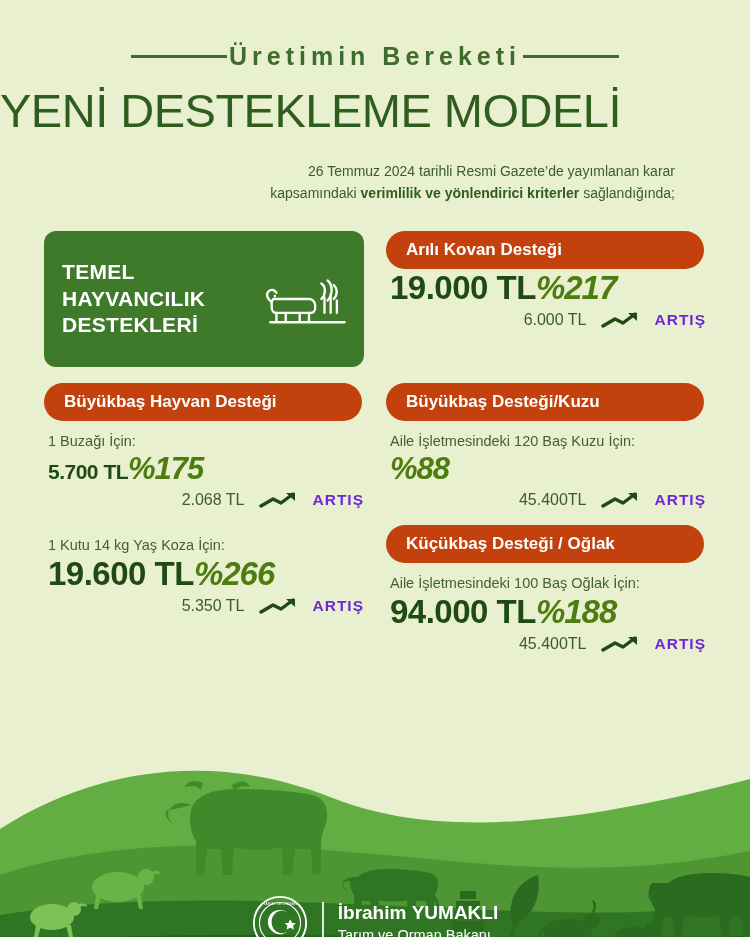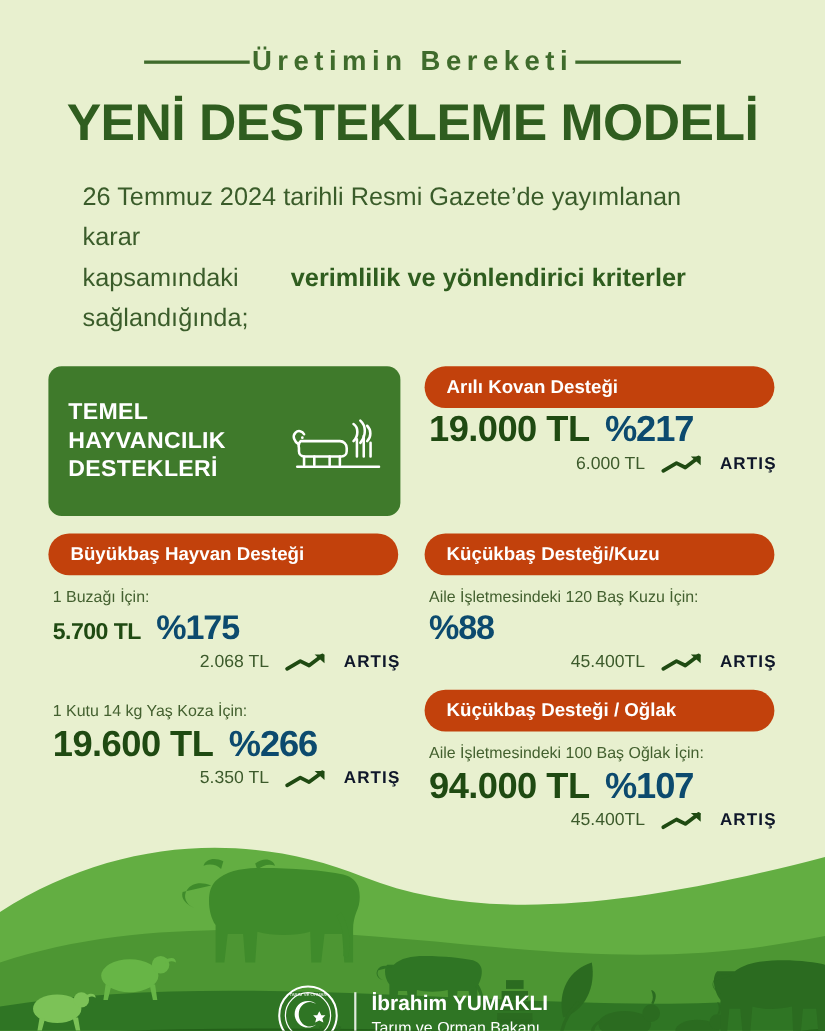--- a/index.html
+++ b/index.html
@@ -16,29 +16,29 @@
   .eyebrow-wrap{
     display:flex;align-items:center;justify-content:center;
     gap:2px;margin-top:42px;
   }
   .eyebrow-line{height:3px;width:96px;background:#3f6b2c;}
   .eyebrow{
     font-size:25px;letter-spacing:5px;font-weight:700;
     color:#3f6b2c;white-space:nowrap;
   }
   .headline{
-    text-align:center;margin-top:12px;
-    font-size:47px;font-weight:700;letter-spacing:-0.5px;
+    margin-top:12px;
+    font-size:47px;font-weight:400;letter-spacing:-0.5px;
     color:#2f5d1f;
   }
   .intro{
-    text-align:left;margin:22px auto 0;width:600px;
-    font-size:23px;line-height:1.6;color:#3a5c2a;
-  }
-  .intro b{font-weight:800;color:#2f5d1f;margin-left:41px;}
+    text-align:right;margin:22px auto 0;width:600px;
+    font-size:14px;line-height:1.6;color:#3a5c2a;
+  }
+  .intro b{font-weight:800;color:#2f5d1f;}
 
   
   .grid{
     position:relative;margin-top:26px;
     display:grid;grid-template-columns:320px 320px;
     column-gap:22px;row-gap:16px;justify-content:center;
   }
   .card{position:relative;}
 
   .pill{
@@ -58,34 +58,34 @@
   .feature .ftext{
     color:#fff;font-size:21px;font-weight:800;line-height:1.25;
     letter-spacing:.3px;
   }
   .cow-icon{width:88px;height:62px;flex:0 0 auto;}
 
   .sub{
     font-size:14.5px;color:#43602f;margin:12px 0 2px 4px;
   }
   .row{
-    display:flex;align-items:baseline;gap:14px;margin-left:4px;
+    display:flex;align-items:baseline;margin-left:4px;
   }
   .amount{
     font-size:21px;font-weight:800;color:#1f4a12;letter-spacing:-.5px;
   }
   .pct{
-    font-size:31px;font-weight:800;color:#0c4a6e;letter-spacing:-1px;
+    font-size:31px;font-weight:800;color:#4d7c0f;letter-spacing:-1px;font-style:italic;
   }
   .row2{
     display:flex;align-items:center;gap:14px;margin:4px 0 0 4px;justify-content:flex-end;
   }
   .old{font-size:16px;color:#3c5a2b;}
   .arrow{width:40px;height:18px;}
-  .artis{font-size:15.5px;font-weight:800;color:#0f172a;letter-spacing:1px;}
+  .artis{font-size:15.5px;font-weight:800;color:#6d28d9;letter-spacing:1px;}
 
   
   .big .amount{font-size:33px;}
   .big .pct{font-size:33px;}
 
   
   .scene{position:absolute;left:0;bottom:0;width:750px;height:300px;}
 
   
   .footer{
@@ -167,21 +167,21 @@
         <span class="old">2.068 TL</span>
         <svg class="arrow" viewBox="0 0 40 18">
           <path d="M2 15 L14 8 L22 12 L34 3" stroke="#1f4a12" stroke-width="3.4" fill="none" stroke-linecap="round" stroke-linejoin="round"></path>
           <path d="M27 2 L36 2 L36 10 Z" fill="#1f4a12"></path>
         </svg>
         <span class="artis">ARTIŞ</span>
       </div>
     </div>
 
     <div class="card">
-      <div class="pill wide">Küçükbaş Desteği/Kuzu</div>
+      <div class="pill wide">Büyükbaş Desteği/Kuzu</div>
       <div class="sub">Aile İşletmesindeki 120 Baş Kuzu İçin:</div>
       <div class="row">
         <span class="pct">%88</span>
       </div>
       <div class="row2">
         <span class="old">45.400TL</span>
         <svg class="arrow" viewBox="0 0 40 18">
           <path d="M2 15 L14 8 L22 12 L34 3" stroke="#1f4a12" stroke-width="3.4" fill="none" stroke-linecap="round" stroke-linejoin="round"></path>
           <path d="M27 2 L36 2 L36 10 Z" fill="#1f4a12"></path>
         </svg>
@@ -203,21 +203,21 @@
         </svg>
         <span class="artis">ARTIŞ</span>
       </div>
     </div>
 
     <div class="card big">
       <div class="pill wide">Küçükbaş Desteği / Oğlak</div>
       <div class="sub">Aile İşletmesindeki 100 Baş Oğlak İçin:</div>
       <div class="row">
         <span class="amount">94.000 TL</span>
-        <span class="pct">%107</span>
+        <span class="pct">%188</span>
       </div>
       <div class="row2">
         <span class="old">45.400TL</span>
         <svg class="arrow" viewBox="0 0 40 18">
           <path d="M2 15 L14 8 L22 12 L34 3" stroke="#1f4a12" stroke-width="3.4" fill="none" stroke-linecap="round" stroke-linejoin="round"></path>
           <path d="M27 2 L36 2 L36 10 Z" fill="#1f4a12"></path>
         </svg>
         <span class="artis">ARTIŞ</span>
       </div>
     </div>

